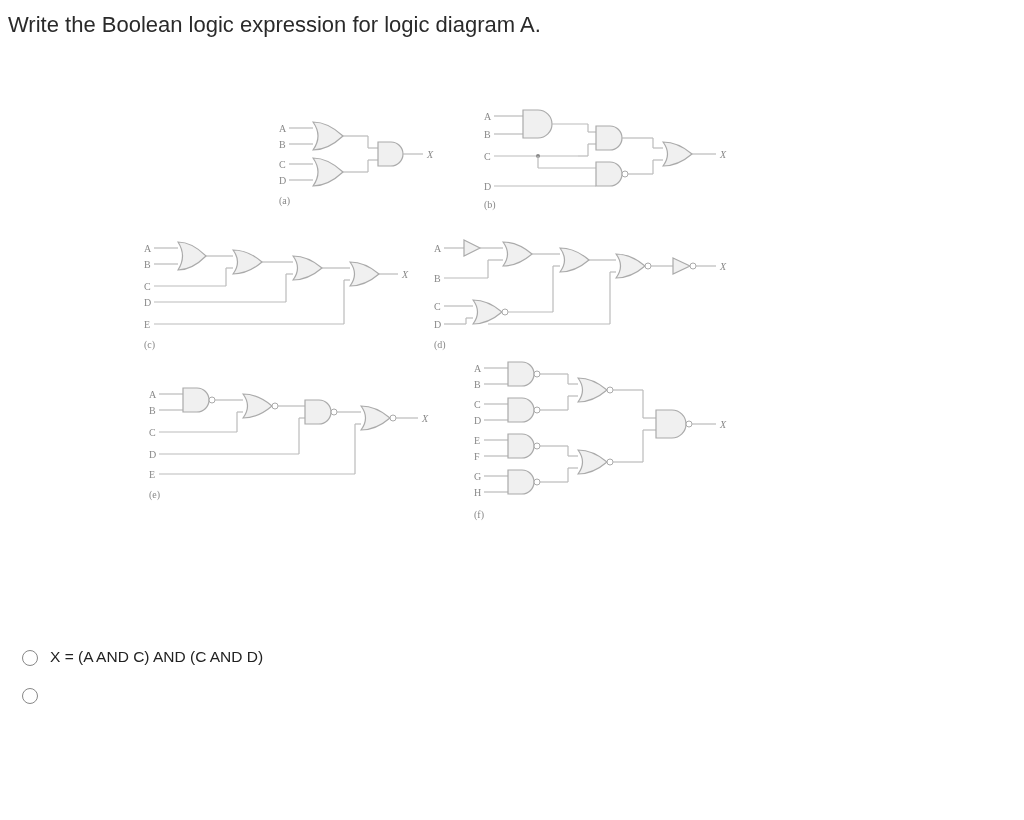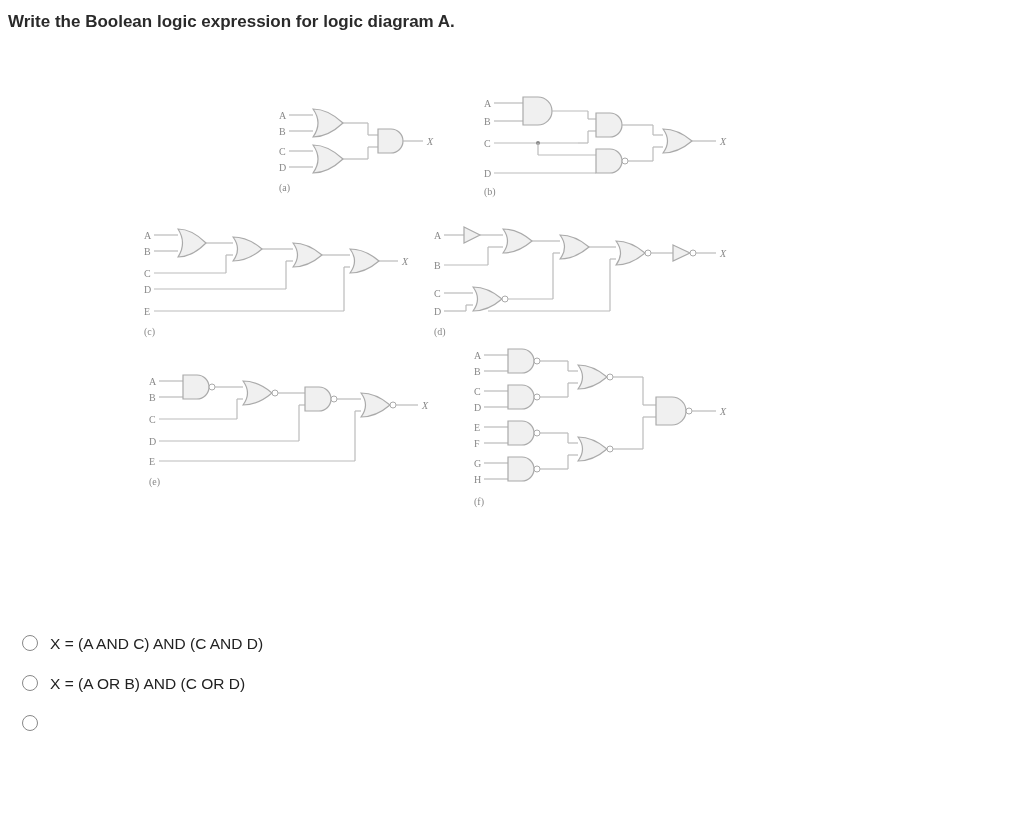--- a/index.html
+++ b/index.html
@@ -6,41 +6,41 @@
   body {
     font-family: -apple-system, BlinkMacSystemFont, "Segoe UI", Arial, sans-serif;
     background: #fff;
     width: 1024px;
     height: 820px;
     padding: 12px 8px;
     color: #222;
     font-size: 16px;
     position: relative;
   }
-  .question { font-size: 17px; font-weight: 700; color: #2a2a2a; margin-bottom: 13px; }
+  .question { font-size: 22px; font-weight: 400; color: #2a2a2a; margin-bottom: 20px; }
   .diagrams-area {
     position: relative;
     width: 100%;
     height: 560px;
   }
   .diagram {
     position: absolute;
   }
   svg { display: block; }
   .pin-label { font-family: serif; font-size: 10px; fill: #888; }
   .out-label { font-family: serif; font-style: italic; font-size: 10px; fill: #888; }
   .cap-label { font-family: serif; font-size: 10px; fill: #888; }
   .gate { fill: #f0f0f0; stroke: #aaa; stroke-width: 1.2; }
   .wire { stroke: #bbb; stroke-width: 1.2; fill: none; }
   .bubble { fill: #fff; stroke: #aaa; stroke-width: 1; }
 
   .options { margin-top: 30px; padding-left: 14px; }
   .option {
     display: flex;
-    align-items: flex-start;
+    align-items: flex-end;
     margin-bottom: 22px;
     font-size: 15.5px;
     color: #222;
   }
   .radio {
     width: 16px; height: 16px;
     border: 1.5px solid #888;
     border-radius: 50%;
     margin-right: 12px;
     flex-shrink: 0;
@@ -308,18 +308,14 @@
 
 </div>
 
 <div class="options">
   <div class="option">
     <span class="radio"></span>
     <span>X = (A AND C) AND (C AND D)</span>
   </div>
   <div class="option">
     <span class="radio"></span>
-    <span>X = (A OR B) AND (C OR D)</span>
-  </div>
-  <div class="option">
-    <span class="radio"></span>
   </div>
 </div>
 
 </body></html>

